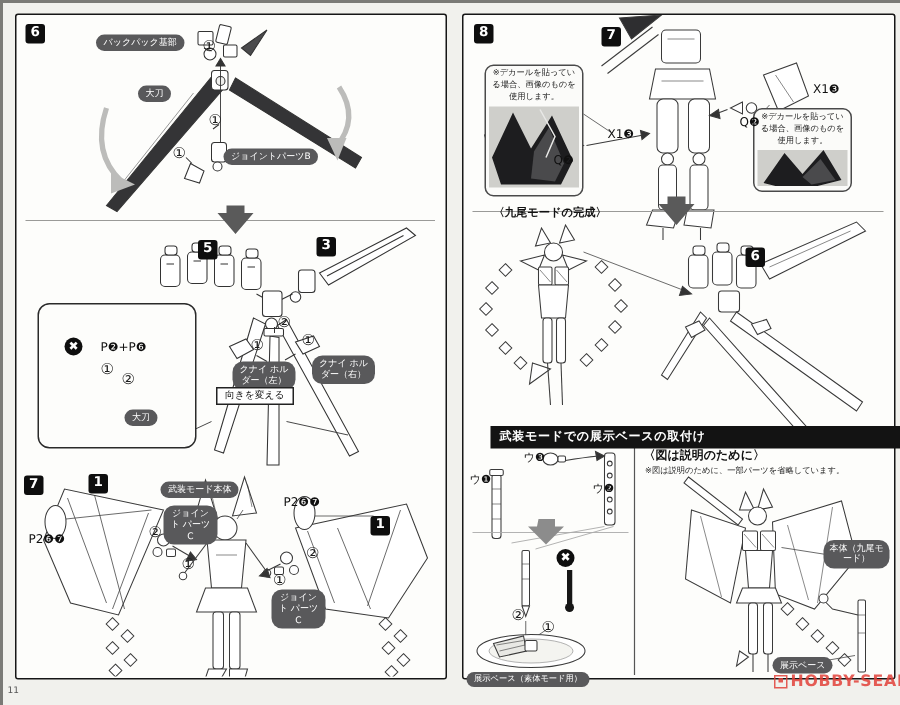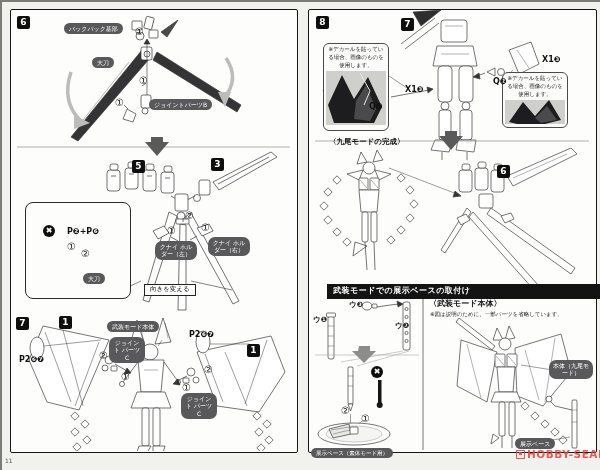--- a/index.html
+++ b/index.html
@@ -7,29 +7,29 @@
   body{position:relative;background:#c9c9c5;font-family:"DejaVu Sans",sans-serif;overflow:hidden}
   .paper{position:absolute;inset:0;background:#f1f1ed;box-shadow:inset 2px 2px 0 #7a7a76}
   .panel{position:absolute;background:#fdfdfb;border:1.6px solid #161616;border-radius:2px}
   #panelL{left:10px;top:9px;width:288px;height:444px}
   #panelR{left:308px;top:9px;width:289px;height:444px}
   svg.art{position:absolute;left:0;top:0}
   .badge{position:absolute;background:#0e0e0e;color:#fff;font-weight:bold;font-size:9px;width:13px;height:13px;display:flex;align-items:center;justify-content:center;border-radius:2px;line-height:1}
   .pill{position:absolute;background:#59595b;color:#fff;font-size:6px;line-height:1.3;padding:1.5px 5px;border-radius:7px;text-align:center;white-space:nowrap}
   .pill.w2{white-space:normal;width:42px;padding:1.5px 3px}
   .circ{position:absolute;font-size:10px;color:#1c1c1c;line-height:1}
-  .codes{position:absolute;font-size:8px;font-weight:bold;color:#101010;white-space:nowrap;line-height:1}
+  .codes{position:absolute;font-size:8px;font-weight:normal;color:#101010;white-space:nowrap;line-height:1}
   .xmark{position:absolute;width:12px;height:12px;background:#0e0e0e;color:#fff;border-radius:50%;font-size:8px;font-weight:bold;display:flex;align-items:center;justify-content:center;line-height:1}
   .inset{position:absolute;border:1.2px solid #2a2a2a;border-radius:8px;background:#fdfdfb}
   .notebox{position:absolute;border:1px solid #4a4a4a;border-radius:6px;background:#fbfbf9;padding:2px;overflow:hidden}
   .notetext{font-size:5.5px;line-height:1.45;color:#1a1a1a;text-align:center}
   .hdrbar{position:absolute;background:#131313;color:#fff;font-size:8px;font-weight:bold;line-height:13px;padding-left:6px;letter-spacing:.5px}
   .subhdr{position:absolute;font-size:8px;font-weight:bold;color:#111;white-space:nowrap;line-height:1}
   .smallnote{position:absolute;font-size:5.5px;color:#222;white-space:nowrap;line-height:1}
-  .ulabel{position:absolute;font-size:7.5px;font-weight:bold;color:#111;white-space:nowrap;line-height:1}
+  .ulabel{position:absolute;font-size:7.5px;font-weight:normal;color:#111;white-space:nowrap;line-height:1}
   .whitebox{position:absolute;border:1px solid #222;background:#fff;font-size:6.5px;padding:1px 5px;color:#111;white-space:nowrap;line-height:1.2}
   .pageno{position:absolute;left:5px;top:457px;font-size:6px;color:#555}
   .wm{position:absolute;left:516px;top:448px;display:flex;align-items:center;gap:2px;opacity:.85}
   .wm .txt{color:#e2423a;font-weight:bold;font-size:10.5px;letter-spacing:.5px;white-space:nowrap}
   .wm .ic{width:9px;height:9px;border:1.5px solid #e2423a;display:inline-block;position:relative}
   .wm .ic::after{content:"";position:absolute;left:1.5px;top:1.5px;width:3px;height:3px;background:#e2423a}
 </style>
 </head>
 <body>
 
@@ -183,21 +183,21 @@
 
   <div class="inset" style="left:14px;top:192px;width:106px;height:97px"></div>
   <span class="xmark" style="left:32px;top:215px">✖</span>
   <span class="codes" style="left:56px;top:218px">P❷+P❻</span>
   <span class="circ" style="left:56px;top:232px">①</span>
   <span class="circ" style="left:70px;top:239px">②</span>
   <div class="pill" style="left:72px;top:263px">大刀</div>
 
   <div class="pill w2" style="left:144px;top:231px">クナイ ホルダー（左）</div>
   <div class="pill w2" style="left:197px;top:227px">クナイ ホルダー（右）</div>
-  <div class="whitebox" style="left:133px;top:274px">向きを変える</div>
+  <div class="whitebox" style="left:133px;top:248px">向きを変える</div>
   <span class="circ" style="left:156px;top:216px">①</span>
   <span class="circ" style="left:174px;top:201px">②</span>
   <span class="circ" style="left:190px;top:213px">①</span>
 
   <div class="badge" style="left:5px;top:307px">7</div>
   <div class="badge" style="left:48px;top:306px">1</div>
   <div class="badge" style="left:236px;top:334px">1</div>
   <div class="pill" style="left:96px;top:311px">武装モード本体</div>
   <div class="pill w2" style="left:98px;top:327px;width:36px">ジョイント パーツC</div>
   <div class="pill w2" style="left:170px;top:383px;width:36px">ジョイント パーツC</div>
@@ -403,21 +403,21 @@
   <div class="hdrbar" style="left:18px;top:274px;width:285.8px;height:15px">武装モードでの展示ベースの取付け</div>
 
   <span class="ulabel" style="left:40px;top:291px">ウ❸</span>
   <span class="ulabel" style="left:4px;top:306px">ウ❶</span>
   <span class="ulabel" style="left:86px;top:312px">ウ❷</span>
   <span class="circ" style="left:32px;top:396px">②</span>
   <span class="circ" style="left:52px;top:404px">①</span>
   <span class="xmark" style="left:62px;top:356px">✖</span>
   <div class="pill" style="left:2px;top:438px;font-size:5.5px">展示ベース（素体モード用）</div>
 
-  <div class="subhdr" style="left:120px;top:290px">〈武装モード本体〉</div>
+  <div class="subhdr" style="left:120px;top:290px">〈図は説明のために〉</div>
   <div class="smallnote" style="left:121px;top:302px">※図は説明のために、一部パーツを省略しています。</div>
   <div class="pill w2" style="left:240px;top:350px;width:44px">本体（九尾モード）</div>
   <div class="pill" style="left:206px;top:428px">展示ベース</div>
 </div>
 
 <div class="pageno">11</div>
 <div class="wm">
   <span class="ic"></span>
   <span class="txt">HOBBY-SEARCH</span>
 </div>

